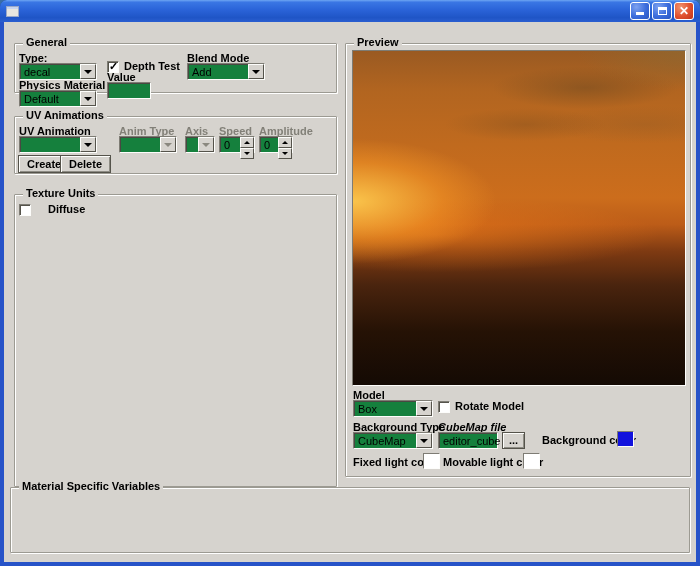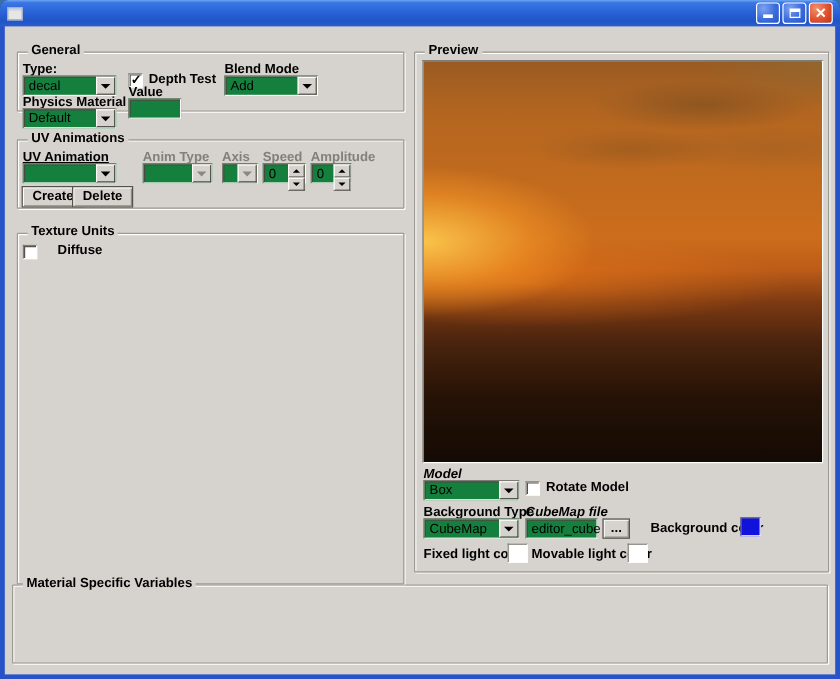--- a/index.html
+++ b/index.html
@@ -243,21 +243,21 @@
       <div class="group-caption">Texture Units</div>
       <div class="checkbox" style="left:4px; top:9px;"></div>
       <div class="lbl" style="left:21px; top:8px;margin-left:12px;">Diffuse</div>
     </div>
 
     <div class="group" style="left:341px; top:21px; width:346px; height:434px;">
       <div class="group-caption">Preview</div>
 
       <div class="preview-img"></div>
 
-      <div class="lbl" style="left:7px; top:345px;font-style:italic;">Model</div>
+      <div class="lbl" style="left:7px; top:345px;">Model</div>
       <div class="combo" style="left:7px; top:356px; width:80px;">
         <span class="combo-text">Box</span>
         <span class="combo-btn">
             <span class="tri-down"></span>
           </span>
       </div>
       <div class="checkbox" style="left:92px; top:357px;"></div>
       <div class="lbl" style="left:109px; top:356px;">Rotate Model</div>
 
       <div class="lbl" style="left:7px; top:377px;">Background Type</div>

